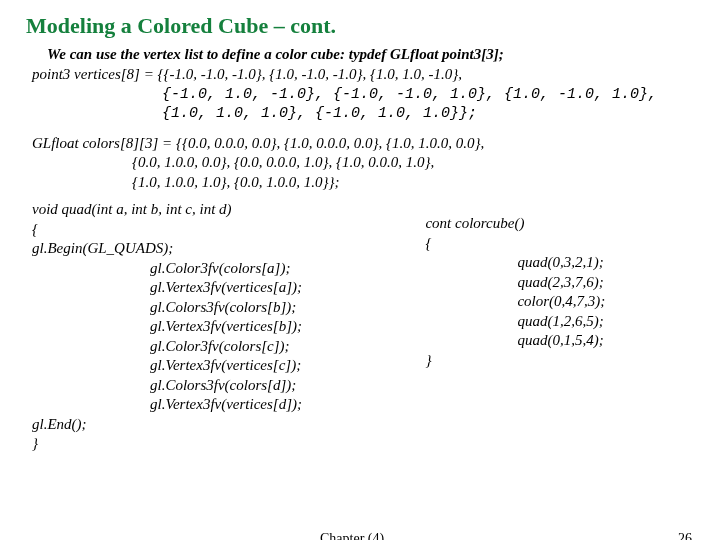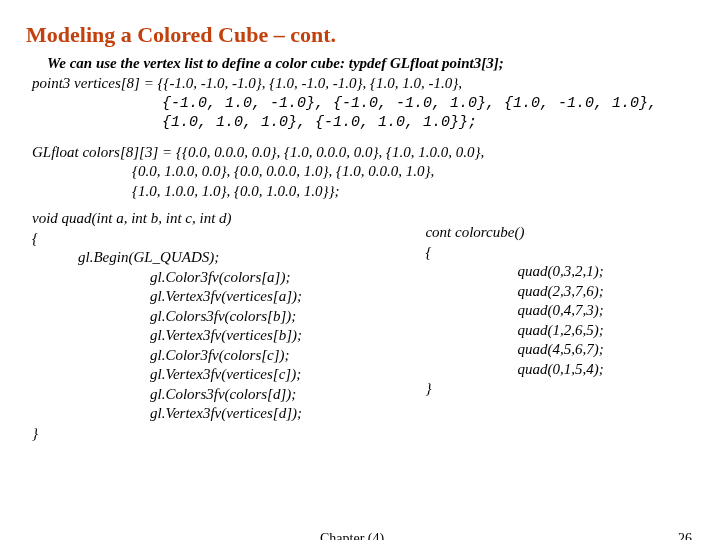--- a/index.html
+++ b/index.html
@@ -14,22 +14,22 @@
     position: relative;
     line-height: 1.3;
   }
   .slide {
     padding: 10px 26px 0 26px;
   }
   h1 {
     font-family: "Times New Roman", Times, serif;
     font-size: 22px;
     font-weight: bold;
-    color: #c2410c;
-    margin: 11px 0 4px 0;
+    color: #15803d;
+    margin: 2px 0 4px 0;
   }
   .intro {
     font-weight: bold;
     font-style: italic;
     margin: 0 0 1px 21px;
   }
   .code-block {
     font-style: italic;
     margin-left: 6px;
   }
@@ -40,21 +40,21 @@
     display: flex;
     margin-top: 8px;
   }
   .col-left {
     flex: 0 0 58%;
   }
   .col-right {
     flex: 0 0 42%;
     padding-top: 14px;
   }
-  .fn-indent1 { margin-left: 46px; }
+  .fn-indent1 { }
   .fn-indent2 { margin-left: 118px; }
   .r-indent { margin-left: 92px; }
   .footer {
     position: absolute;
     bottom: 10px;
     left: 0;
     width: 720px;
     font-size: 14px;
   }
   .chap { position: absolute; left: 320px; }
@@ -88,31 +88,31 @@
       <div>{</div>
       <div class="fn-indent1">gl.Begin(GL_QUADS);</div>
       <div class="fn-indent2">gl.Color3fv(colors[a]);</div>
       <div class="fn-indent2">gl.Vertex3fv(vertices[a]);</div>
       <div class="fn-indent2">gl.Colors3fv(colors[b]);</div>
       <div class="fn-indent2">gl.Vertex3fv(vertices[b]);</div>
       <div class="fn-indent2">gl.Color3fv(colors[c]);</div>
       <div class="fn-indent2">gl.Vertex3fv(vertices[c]);</div>
       <div class="fn-indent2">gl.Colors3fv(colors[d]);</div>
       <div class="fn-indent2">gl.Vertex3fv(vertices[d]);</div>
+      <div class="fn-indent1">gl.End();</div>
       <div>}</div>
     </div>
 
     <div class="col-right code-block">
       <div>cont colorcube()</div>
       <div>{</div>
       <div class="r-indent">quad(0,3,2,1);</div>
       <div class="r-indent">quad(2,3,7,6);</div>
-      <div class="r-indent">quad(0,4,7,3);</div>
+      <div class="r-indent">color(0,4,7,3);</div>
       <div class="r-indent">quad(1,2,6,5);</div>
-      <div class="r-indent">quad(4,5,6,7);</div>
       <div class="r-indent">quad(0,1,5,4);</div>
       <div>}</div>
     </div>
   </div>
 </div>
 
 <div class="footer">
   <span class="chap">Chapter (4)</span>
   <span class="pnum">26</span>
 </div>

